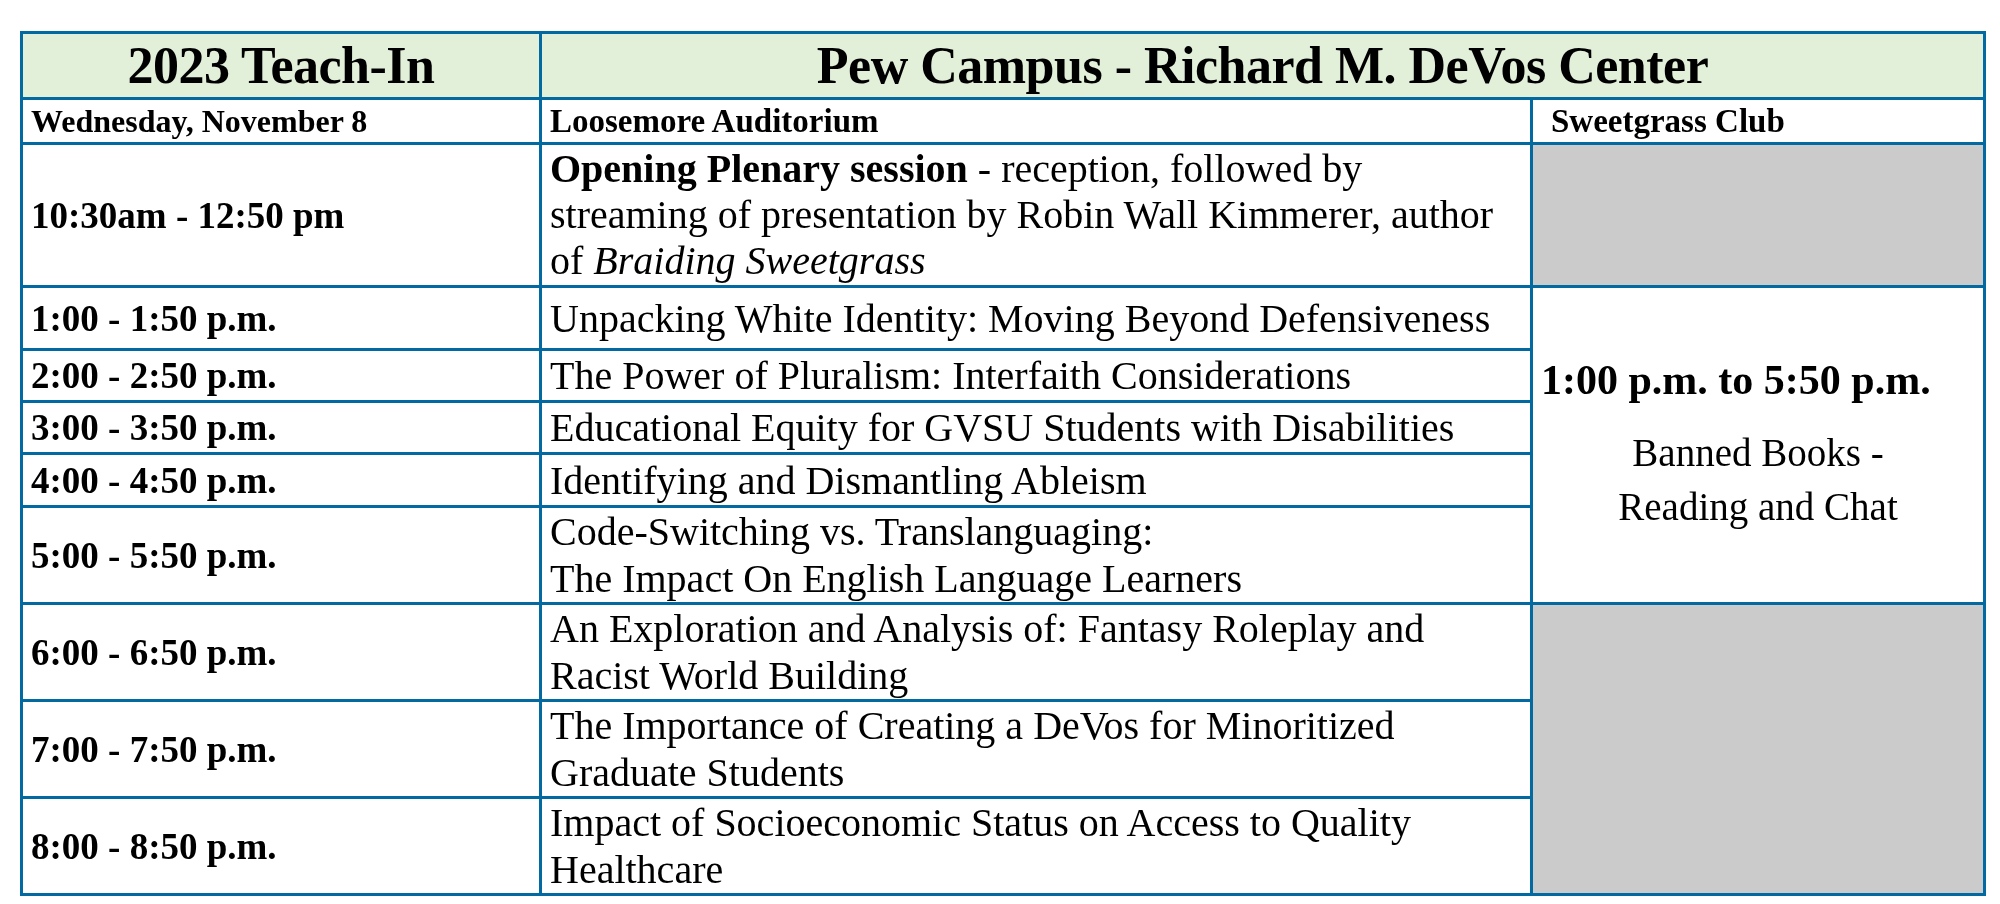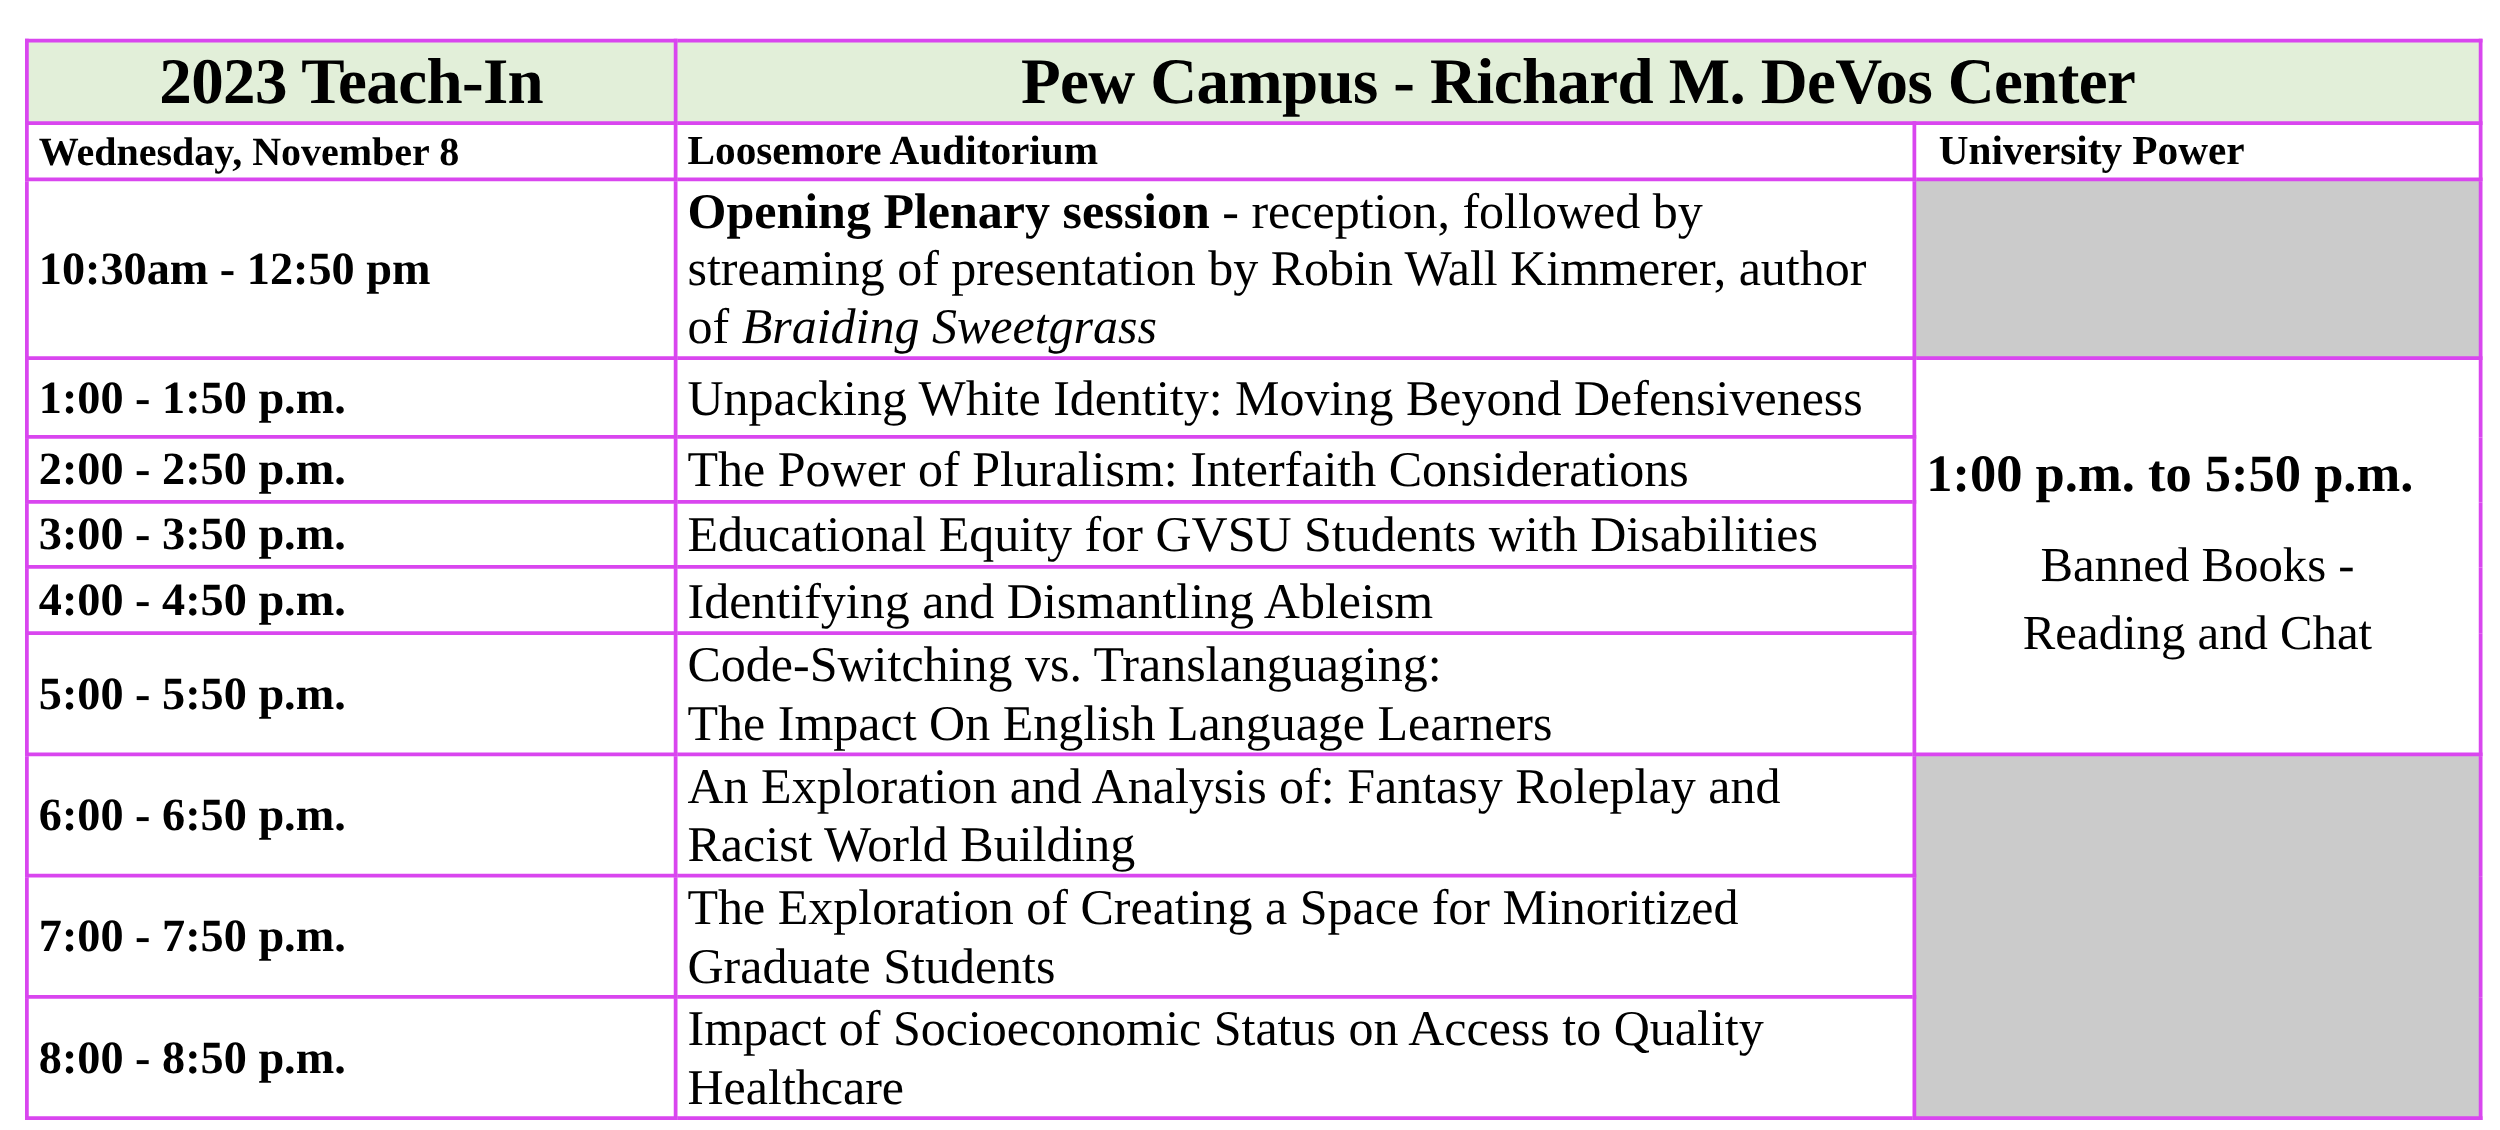--- a/index.html
+++ b/index.html
@@ -2,21 +2,21 @@
 <html><head>
 <meta charset="utf-8">
 <style>
   html, body { margin: 0; padding: 0; background: #ffffff; }
   body { width: 2000px; height: 904px; position: relative; overflow: hidden;
          font-family: "Liberation Serif", "DejaVu Serif", serif; color: #000; }
   table.schedule {
     position: absolute; left: 20px; top: 31px;
     width: 1963px; border-collapse: collapse; table-layout: fixed;
   }
-  table.schedule td { border: 3px solid #d946ef; padding: 0 8px; vertical-align: middle; }
+  table.schedule td { border: 3px solid #0369a1; padding: 0 8px; vertical-align: middle; }
   col.c1 { width: 519px; } col.c2 { width: 991px; } col.c3 { width: 453px; }
   .hdr td { background: #E2EFD9; height: 63px; text-align: center;
             font-weight: bold; font-size: 52px; line-height: 1; letter-spacing: -0.5px; }
   .sub td { height: 42px; font-weight: bold; font-size: 33px; line-height: 1; }
   .sub td.date { text-align: left; font-size: 32px; }
   td.time { text-align: left; font-weight: bold; font-size: 37px; }
   td.sess { font-size: 40px; line-height: 47px; padding-left: 8px; }
   td.grey { background: #CBCBCB; }
   .b { font-weight: bold; }
   .i { font-style: italic; }
@@ -34,21 +34,21 @@
       <col class="c3">
     </colgroup>
   <tbody>
     <tr class="hdr">
       <td>2023 Teach-In</td>
       <td colspan="2">Pew Campus - Richard M. DeVos Center</td>
     </tr>
     <tr class="sub">
       <td class="date">Wednesday, November 8</td>
       <td>Loosemore Auditorium</td>
-      <td style="padding-left:18px">University Power</td>
+      <td style="padding-left:18px">Sweetgrass Club</td>
     </tr>
     <tr style="height:143px">
       <td class="time">10:30am -  12:50 pm</td>
       <td class="sess" style="line-height:46px"><span class="b">Opening Plenary session</span><span> - reception, followed by streaming of presentation by Robin Wall Kimmerer, author of </span><span class="i">Braiding Sweetgrass</span></td>
       <td class="grey"></td>
     </tr>
     <tr style="height:63px">
       <td class="time">1:00 - 1:50 p.m.</td>
       <td class="sess">Unpacking White Identity: Moving Beyond Defensiveness</td>
       <td rowspan="5" class="club">
@@ -80,21 +80,21 @@
       <td class="time">6:00 - 6:50 p.m.</td>
       <td class="sess">
         <div>An Exploration and Analysis of: Fantasy Roleplay and</div>
         <div>Racist World Building</div>
       </td>
       <td rowspan="3" class="grey"></td>
     </tr>
     <tr style="height:96px">
       <td class="time">7:00 - 7:50 p.m.</td>
       <td class="sess">
-        <div>The Exploration of Creating a Space for Minoritized</div>
+        <div>The Importance of Creating a DeVos for Minoritized</div>
         <div>Graduate Students</div>
       </td>
     </tr>
     <tr style="height:94px">
       <td class="time">8:00 - 8:50 p.m.</td>
       <td class="sess">
         <div>Impact of Socioeconomic Status on Access to Quality</div>
         <div>Healthcare</div>
       </td>
     </tr>

